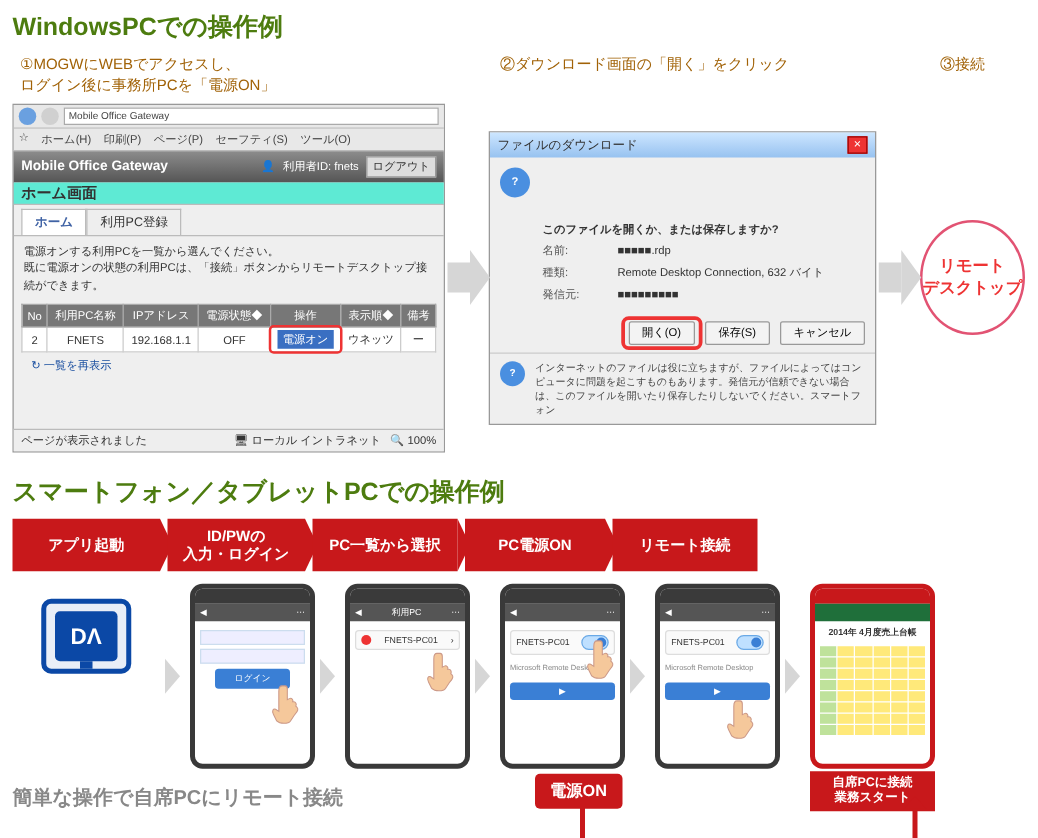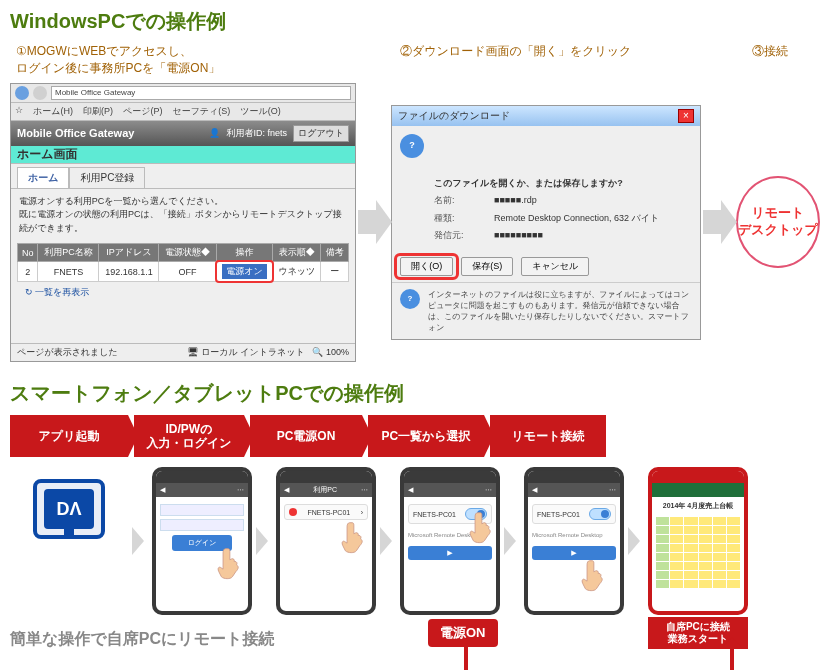--- a/index.html
+++ b/index.html
@@ -45,21 +45,21 @@
   .arrow-r::before { content:""; position:absolute; left:0; top:18px; width:18px; height:24px; background:#d6d6d6;}
   .arrow-r::after { content:""; position:absolute; left:18px; top:8px; width:0; height:0; border-left:16px solid #d6d6d6; border-top:22px solid transparent; border-bottom:22px solid transparent;}
   
   .dl-col { display:flex; flex-direction:column; width:310px;}
   .dl-dialog { width:310px; }
   .dl-titlebar { background:linear-gradient(#cde6ff,#97c2f0); font-size:10px; padding:3px 6px; display:flex; justify-content:space-between;}
   .dl-body { padding:8px 8px 8px 42px; position:relative; font-size:9px; line-height:1.5; color:#333;}
   .dl-body .icon-q { position:absolute; left:8px; top:8px; width:24px; height:24px; border-radius:50%; background:#4a8fe0; color:#fff; display:flex; align-items:center; justify-content:center; font-weight:bold;}
   .dl-row { display:flex; gap:22px; margin-top:4px;}
   .dl-row .lab { width:38px; color:#555;}
-  .dl-buttons { display:flex; gap:8px; justify-content:flex-start; padding:6px 8px; position:relative;}
+  .dl-buttons { display:flex; gap:8px; justify-content:flex-end; padding:6px 8px; position:relative;}
   .dl-buttons button { font-size:9px; padding:2px 10px; background:#f3f3f3; border:1px solid #999; border-radius:2px;}
   .dl-buttons .open-wrap { position:relative; display:inline-block;}
   .dl-buttons .open-wrap .hl-red { top:-4px; left:-6px; right:-6px; bottom:-4px; border-width:3px; border-radius:6px;}
   .dl-warn { display:flex; gap:8px; padding:6px 8px; border-top:1px solid #ccc; font-size:8px; color:#444; align-items:flex-start;}
   .dl-warn .icon-i { width:20px; height:20px; border-radius:50%; background:#4a8fe0; color:#fff; display:flex; align-items:center; justify-content:center; font-weight:bold; flex:none;}
   .dl-note { font-size:12px; margin-top:10px;}
   
   .rd-circle { width:92px; height:92px; border-radius:50%; border:2px solid #e25373; display:flex; align-items:center; justify-content:center; text-align:center; color:#e33; font-weight:bold; font-size:13px; line-height:1.3; align-self:center;}
   
   .sp-steps { display:flex; gap:6px; margin-top:8px; }
@@ -238,22 +238,22 @@
   <div class="rd-circle" style="white-space:pre-line;">リモート
 デスクトップ</div>
 </div>
 
 <div class="title" style="margin-top:18px;">スマートフォン／タブレットPCでの操作例</div>
 
 <div class="sp-steps">
   <div class="sp-step w1">アプリ起動</div>
   <div class="sp-step w2" style="white-space:pre-line;">ID/PWの
 入力・ログイン</div>
+  <div class="sp-step w3">PC一覧から選択</div>
   <div class="sp-step w4">PC電源ON</div>
-  <div class="sp-step w3">PC一覧から選択</div>
   <div class="sp-step w6 last">リモート接続</div>
 </div>
 
 <div class="sp-shots">
   <div class="app-icon-col">
     <div class="app-icon">
       <div class="mon">DΛ</div>
     </div>
   </div>
 

